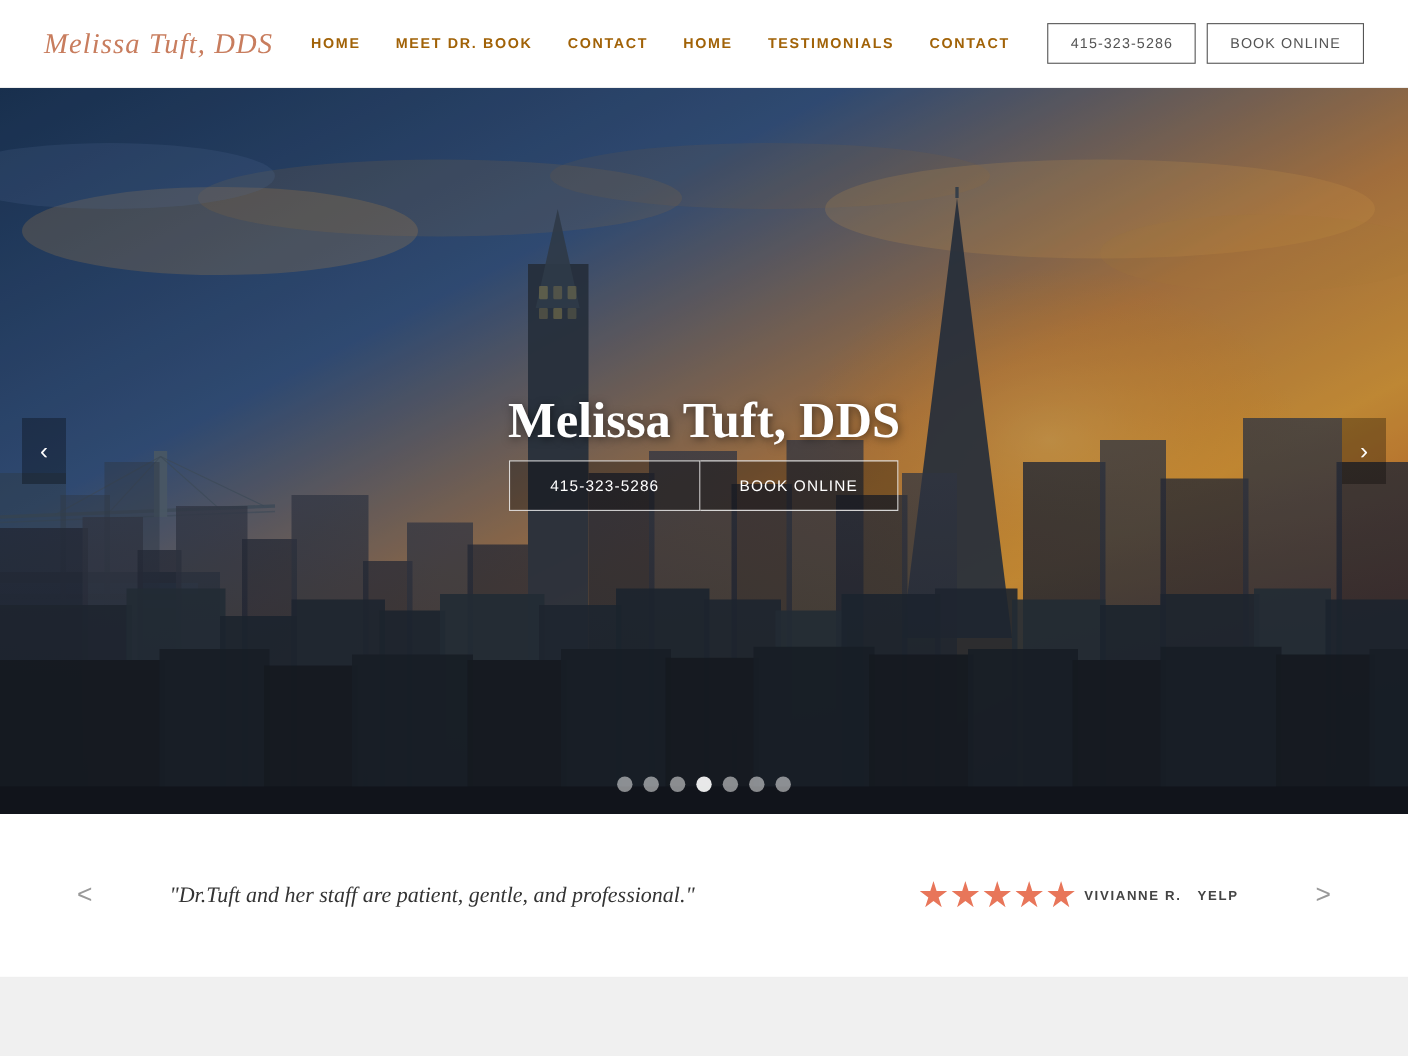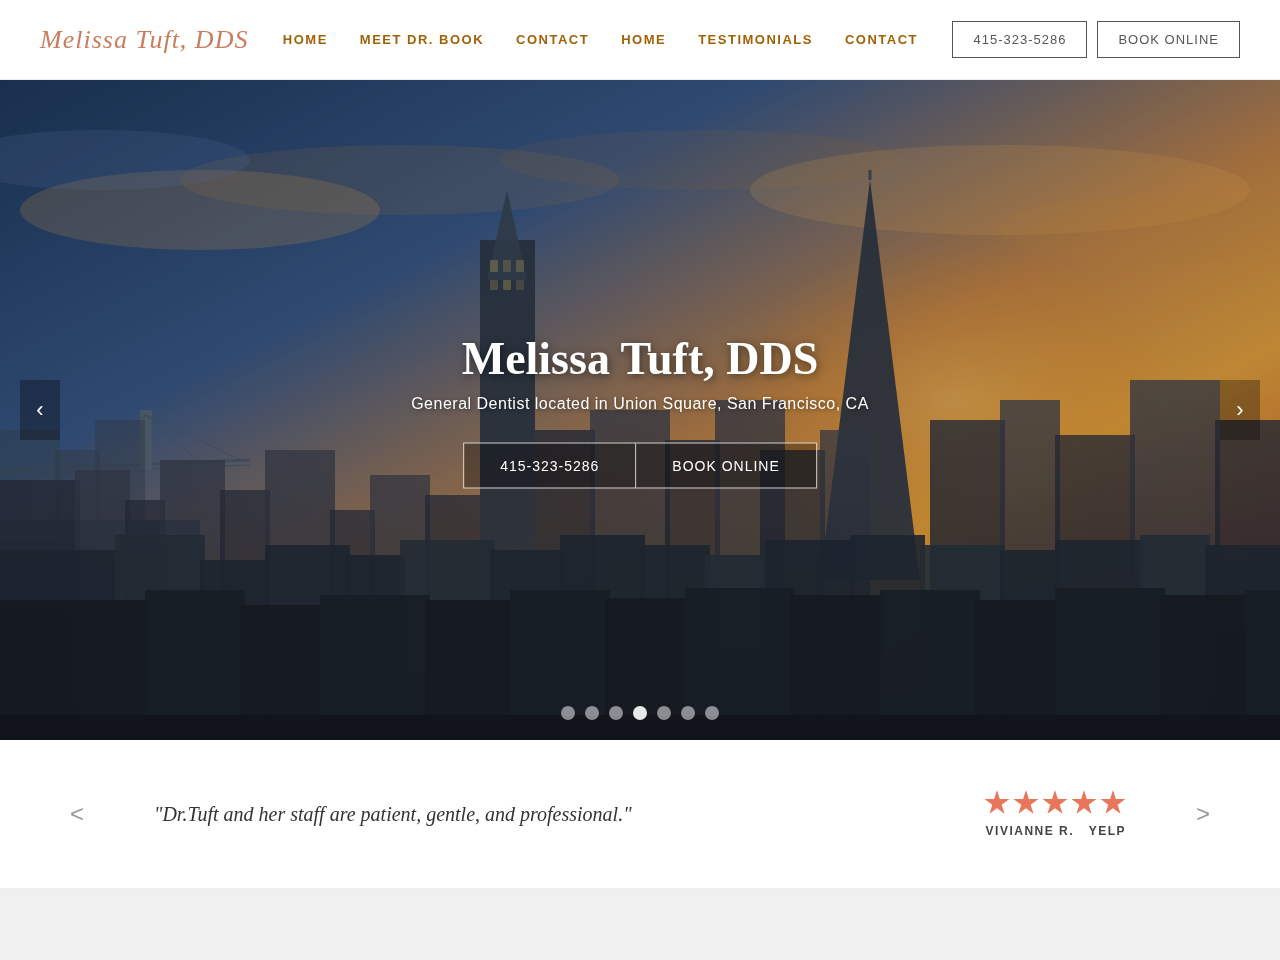--- a/index.html
+++ b/index.html
@@ -222,22 +222,21 @@
     .testimonial-text {
       font-size: 20px;
       color: #333;
       font-style: italic;
       font-family: 'Georgia', serif;
       max-width: 520px;
       line-height: 1.5;
     }
     .testimonial-meta {
       display: flex;
-      flex-direction: column;
-      align-items: flex-end;
+      align-items: center;
       gap: 8px;
     }
     .stars {
       display: flex;
       gap: 3px;
     }
     .star {
       width: 26px;
       height: 26px;
       background: #e8765a;
@@ -410,21 +409,20 @@
       <rect x="1055" y="508" width="110" height="152" fill="#1e252e" opacity="0.95"></rect>
       <rect x="1160" y="515" width="90" height="145" fill="#1a2028" opacity="0.95"></rect>
       <rect x="1245" y="510" width="35" height="150" fill="#1e252e" opacity="0.95"></rect>
 
       <rect x="0" y="635" width="1280" height="25" fill="#151a22" opacity="0.98"></rect>
     </svg>
   </div>
   <div class="hero-overlay"></div>
   <div class="hero-content">
     <h1 class="hero-title">Melissa Tuft, DDS</h1>
-    <p class="hero-subtitle">General Dentist located in Union Square, San Francisco, CA</p>
     <div class="hero-buttons">
       <button class="hero-btn-phone">415-323-5286</button>
       <button class="hero-btn-book">BOOK ONLINE</button>
     </div>
   </div>
   <button class="hero-arrow hero-arrow-left">‹</button>
   <button class="hero-arrow hero-arrow-right">›</button>
   <div class="hero-dots">
 
   <div class="hero-dot"></div>

